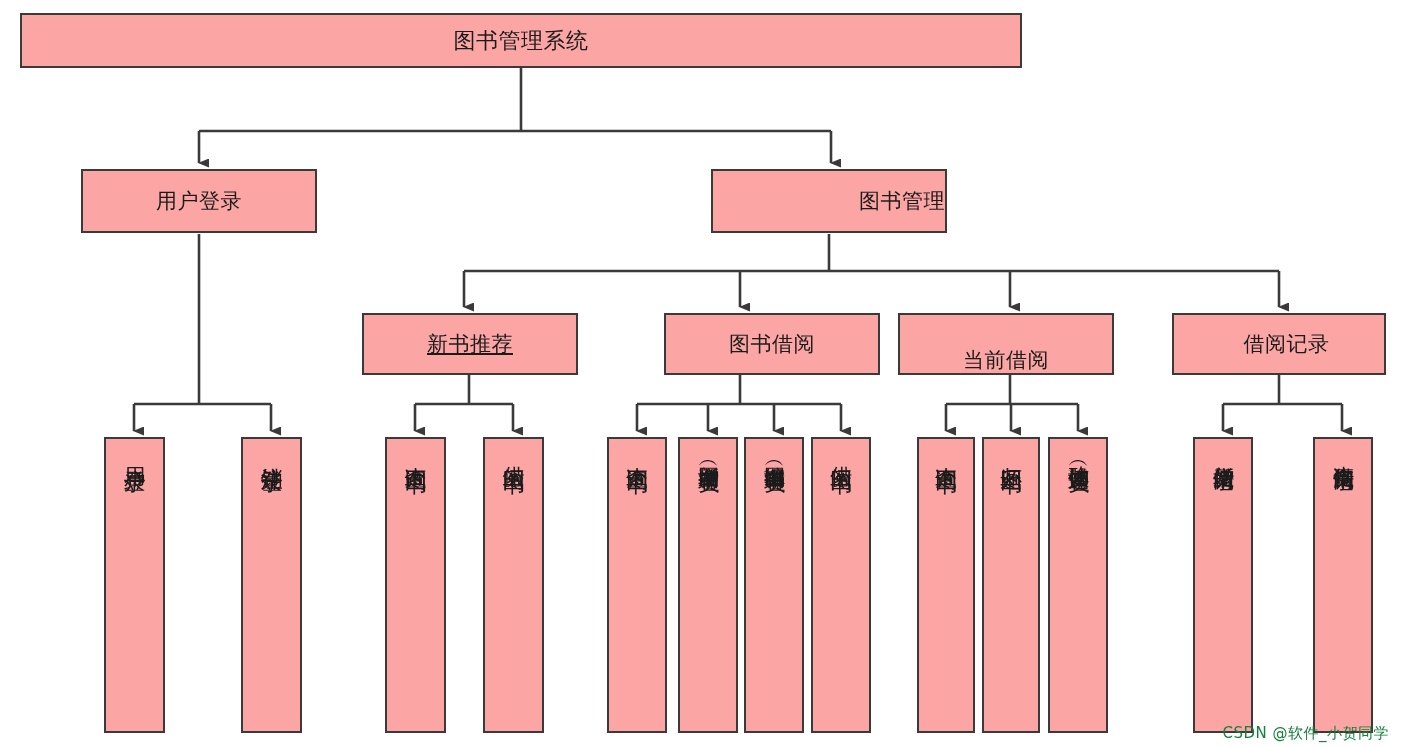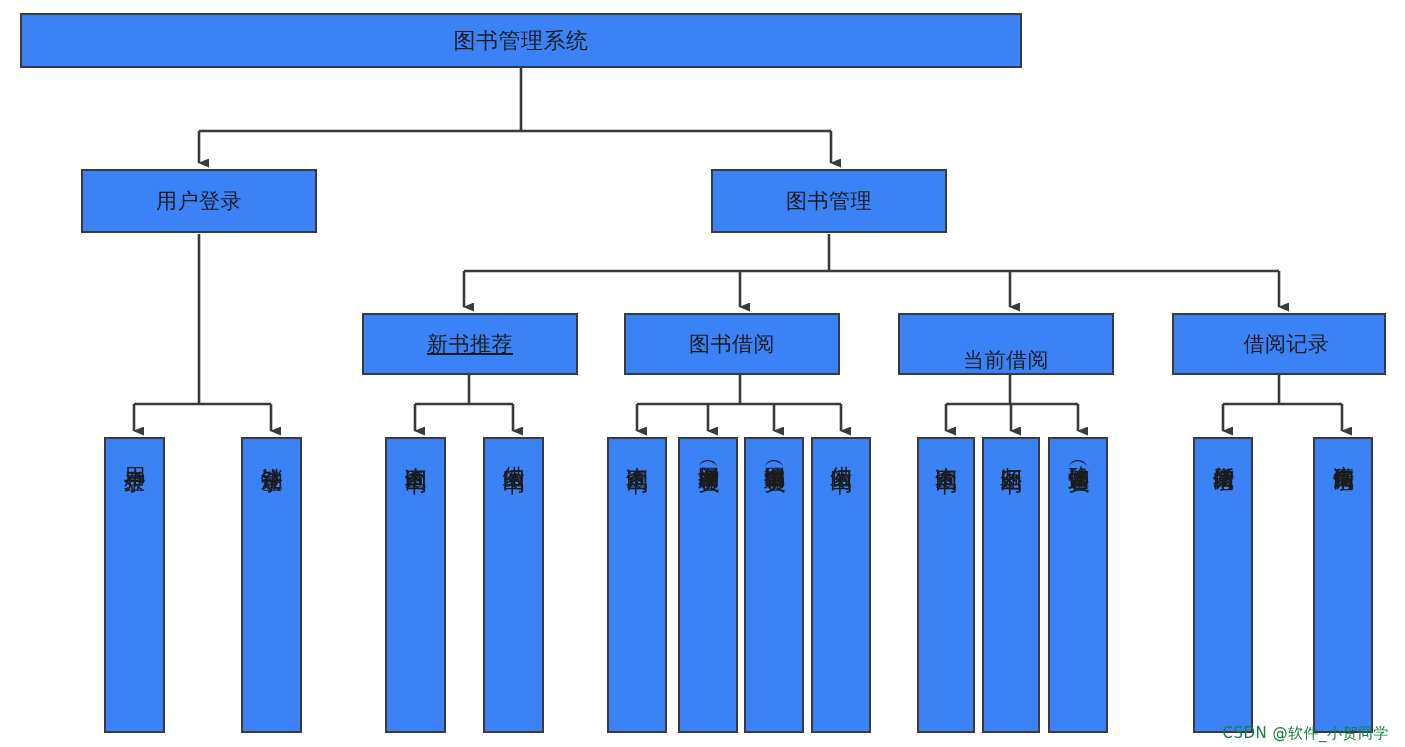--- a/index.html
+++ b/index.html
@@ -21,21 +21,21 @@
   #diagram-svg {
     position: absolute;
     left: 0;
     top: 0;
     width: 1405px;
     height: 747px;
   }
   .node {
     position: absolute;
     box-sizing: border-box;
-    background: #3b82f6;
+    background: #fca5a5;
     border: 2.2px solid #3a3a3a;
     display: flex;
     align-items: center;
     justify-content: center;
     color: #1b1b1b;
     z-index: 3;
   }
   .node-label {
     display: block;
     text-align: center;
@@ -136,28 +136,28 @@
     </g>
   </svg>
 
   <div class="node horiz" id="node-root" style="left:20px; top:13px; width:1002px; height:55px;">
     <span class="node-label">图书管理系统</span>
   </div>
 
   <div class="node horiz" style="left:81px; top:169px; width:236px; height:64px;">
     <span class="node-label">用户登录</span>
   </div>
-  <div class="node horiz" style="left:711px; top:169px; width:236px; height:64px;">
+  <div class="node horiz" style="left:711px; top:169px; width:236px; height:64px;justify-content:flex-end;">
     <span class="node-label">图书管理</span>
   </div>
 
   <div class="node horiz" style="left:362px; top:313px; width:216px; height:62px;text-decoration:underline;">
     <span class="node-label">新书推荐</span>
   </div>
-  <div class="node horiz" style="left:624px; top:313px; width:216px; height:62px;">
+  <div class="node horiz" style="left:664px; top:313px; width:216px; height:62px;">
     <span class="node-label">图书借阅</span>
   </div>
   <div class="node horiz" style="left:898px; top:313px; width:216px; height:62px;align-items:flex-end;">
     <span class="node-label">当前借阅</span>
   </div>
   <div class="node horiz" style="left:1172px; top:313px; width:214px; height:62px;padding-left:15px;">
     <span class="node-label">借阅记录</span>
   </div>
 
   <div class="node vert" style="left:104px; top:437px; width:61px; height:296px;">

